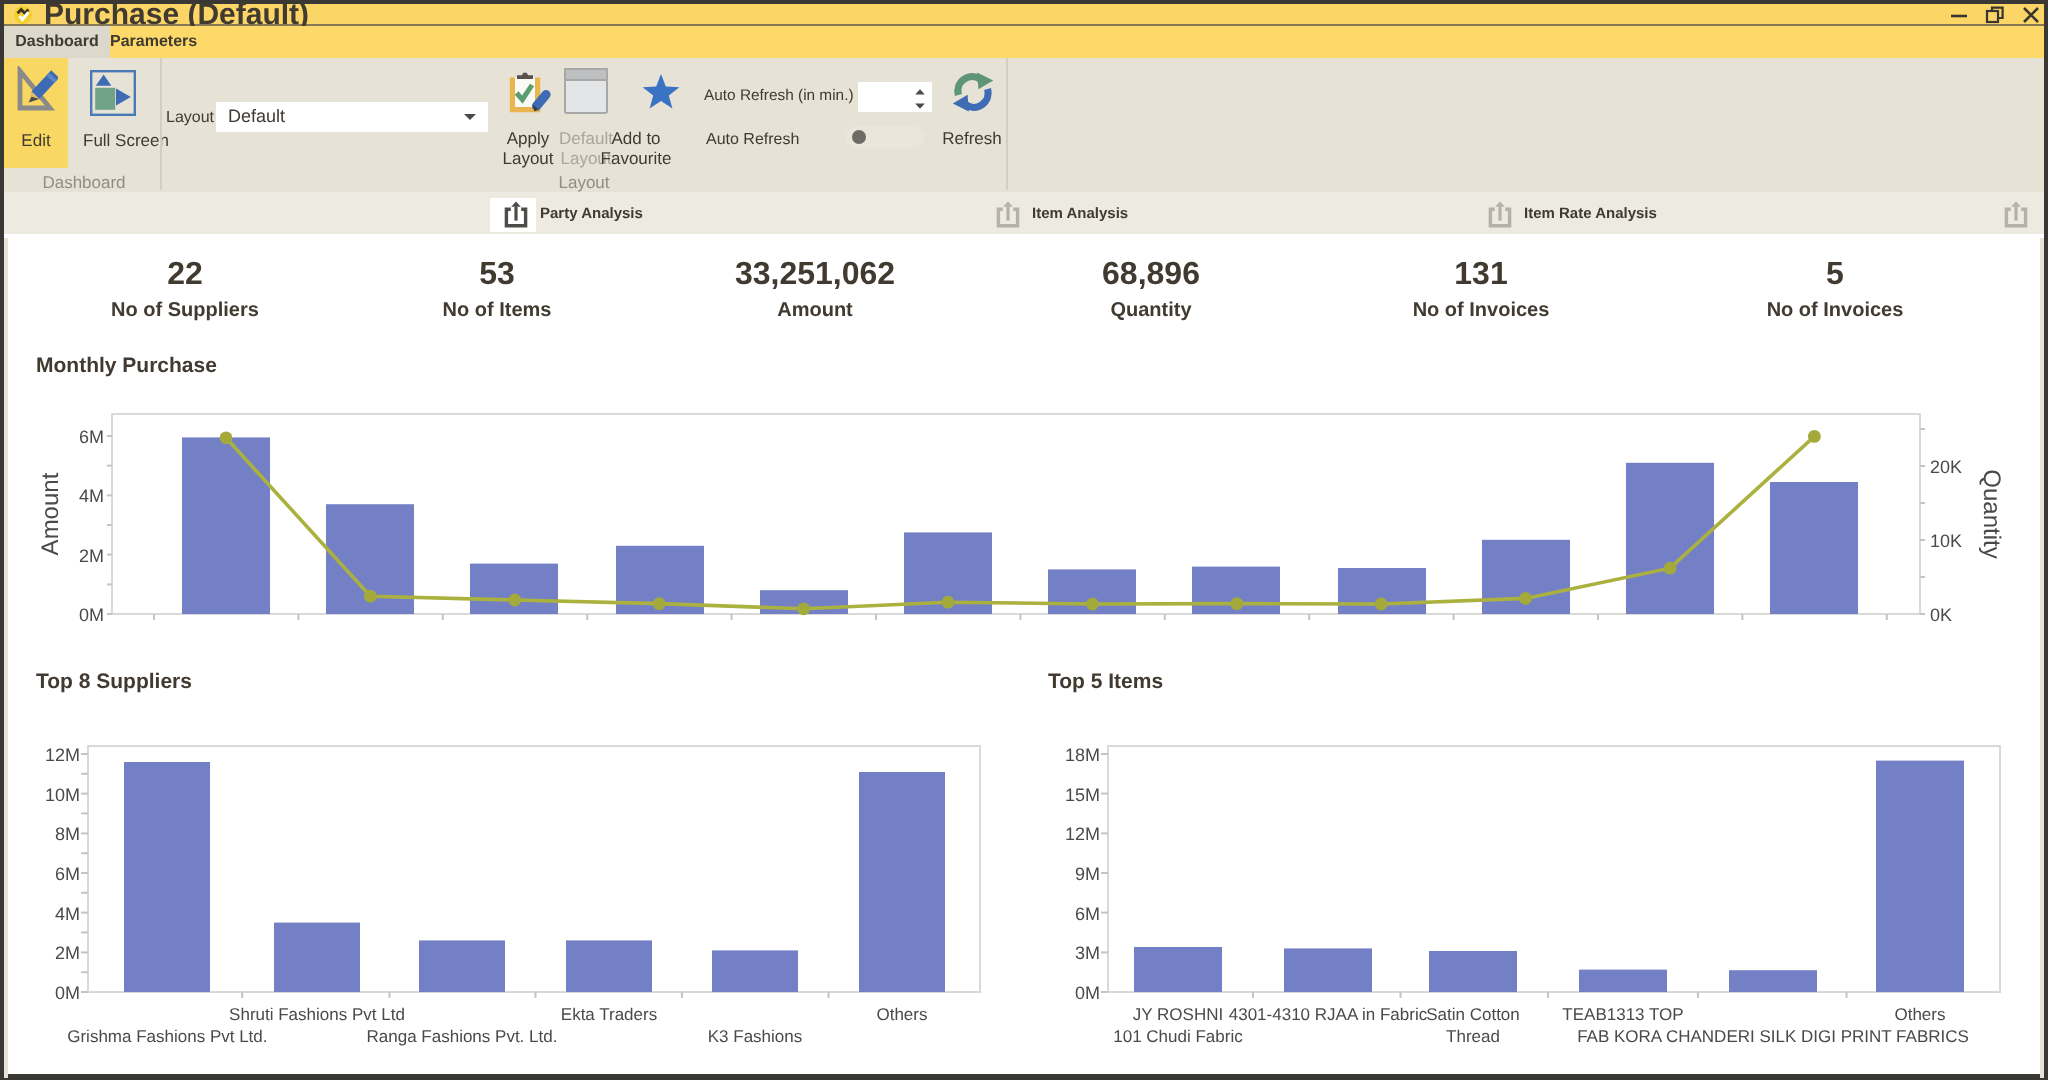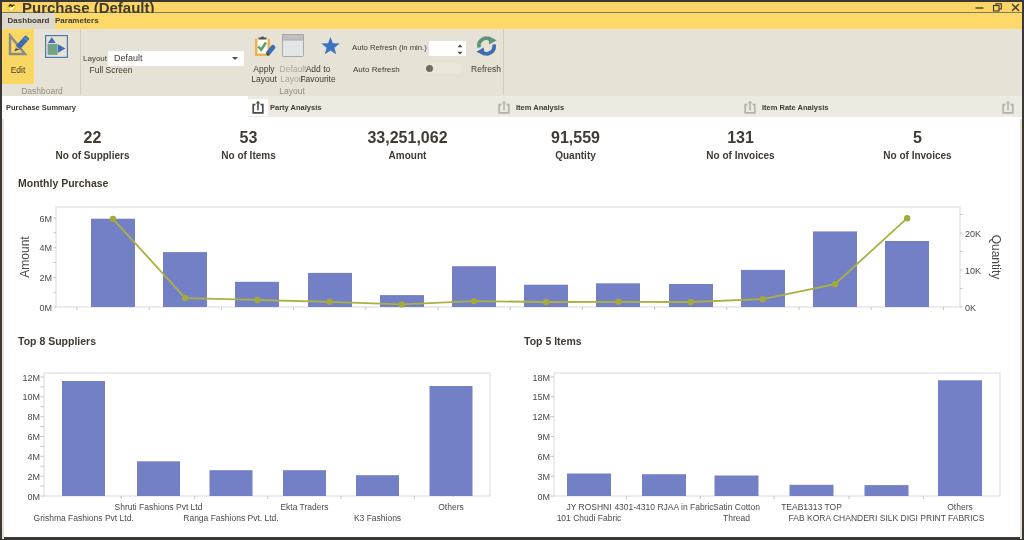--- a/index.html
+++ b/index.html
@@ -82,21 +82,21 @@
           <path d="M12.2 17.3 L15.8 15.5 L13.1 20.5 Z" fill="#4a4a4a"></path>
         </g>
     </svg>
     <div class="rlabel" style="left:0px;top:37px;width:32px;">Edit</div>
     <svg class="abs" style="left:43px;top:6px;" width="23" height="23" viewBox="0 0 23 23">
       <rect x="0.6" y="0.6" width="21.8" height="21.8" fill="none" stroke="#4a7ab5" stroke-width="1.2"></rect>
       <path d="M6.8 2.3 L2.9 7.9 L10.7 7.9 Z" fill="#3d6bb4"></path>
       <rect x="2.6" y="8.9" width="10" height="11" fill="#6fa287"></rect>
       <path d="M13 9.3 L20.4 13.5 L13 17.7 Z" fill="#3d6bb4"></path>
     </svg>
-    <div class="rlabel" style="left:32px;top:37px;width:58px;margin-left:48px;">Full Screen</div>
+    <div class="rlabel" style="left:32px;top:37px;width:58px;">Full Screen</div>
     <div class="rgrouplabel" style="left:8px;width:64px;">Dashboard</div>
     <div class="rsep" style="left:78px;"></div>
 
     <div class="rlabel" style="left:81px;top:25px;text-align:left;font-size:8px;">Layout</div>
     <div id="layoutcombo">Default<div id="combo-arrow"></div></div>
 
     <svg class="abs" style="left:251px;top:6px;" width="24" height="24" viewBox="0 0 24 24">
       <path d="M3.2 3.8 L3.2 19.8 L15.8 19.8 L15.8 3.8" fill="#fbfaf4" stroke="#eab54e" stroke-width="2.6"></path>
       <path d="M5.5 4.5 L5.5 2.6 L8 2.6 L8.6 1.4 L10.4 1.4 L11 2.6 L13.5 2.6 L13.5 4.5 Z" fill="#57524c"></path>
       <path d="M5.3 11.5 L8.2 14.8 L13 7.5" stroke="#5a9e71" stroke-width="2.5" fill="none"></path>
@@ -133,21 +133,20 @@
       <path d="M3.2 12.5 A 7.2 7.2 0 0 1 14.2 4.6" stroke="#5e9579" stroke-width="3.6" fill="none"></path>
       <path d="M12.6 1.2 L20.6 5.3 L13.2 9.6 Z" fill="#5e9579"></path>
       <path d="M17.8 9.5 A 7.2 7.2 0 0 1 6.8 17.4" stroke="#3d6bb4" stroke-width="3.6" fill="none"></path>
       <path d="M8.4 20.8 L0.4 16.7 L7.8 12.4 Z" fill="#3d6bb4"></path>
     </svg>
     <div class="rlabel" style="left:456px;top:36px;width:56px;">Refresh</div>
     <div class="rsep" style="left:501px;"></div>
   </div>
 
   <div id="tabstrip">
-    <div class="tab" style="left:0;width:246px;background:#fff;"><span class="tabtext" style="margin-left:4px;">Purchase Summary</span></div>
     <div class="abs" style="left:243px;top:3px;width:23px;height:17px;background:#fff;"></div>
     <svg class="abs" style="left:250px;top:4px;" width="12" height="14" viewBox="0 0 12 14">
         <path d="M3.4 4.6 L1.2 4.6 L1.2 12.9 L10.8 12.9 L10.8 4.6 L8.6 4.6" stroke="#4c4c48" stroke-width="1.7" fill="none"></path>
         <line x1="6" y1="3.2" x2="6" y2="10.3" stroke="#4c4c48" stroke-width="1.6"></line>
         <path d="M3.6 3.4 L6 0.7 L8.4 3.4 Z" fill="#4c4c48"></path>
       </svg>
     <div class="tab" style="left:268px;"><span class="tabtext">Party Analysis</span></div>
     <svg class="abs" style="left:496px;top:4px;" width="12" height="14" viewBox="0 0 12 14">
         <path d="M3.4 4.6 L1.2 4.6 L1.2 12.9 L10.8 12.9 L10.8 4.6 L8.6 4.6" stroke="#b5b1a7" stroke-width="1.7" fill="none"></path>
         <line x1="6" y1="3.2" x2="6" y2="10.3" stroke="#b5b1a7" stroke-width="1.6"></line>
@@ -166,21 +165,21 @@
         <path d="M3.6 3.4 L6 0.7 L8.4 3.4 Z" fill="#b5b1a7"></path>
       </svg>
   </div>
 
   <div class="kpinum" style="left:90.5px;">22</div>
   <div class="kpilabel" style="left:90.5px;">No of Suppliers</div>
   <div class="kpinum" style="left:246.5px;">53</div>
   <div class="kpilabel" style="left:246.5px;">No of Items</div>
   <div class="kpinum" style="left:405.5px;">33,251,062</div>
   <div class="kpilabel" style="left:405.5px;">Amount</div>
-  <div class="kpinum" style="left:573.5px;">91,559</div>
+  <div class="kpinum" style="left:573.5px;">68,896</div>
   <div class="kpilabel" style="left:573.5px;">Quantity</div>
   <div class="kpinum" style="left:738.5px;">131</div>
   <div class="kpilabel" style="left:738.5px;">No of Invoices</div>
   <div class="kpinum" style="left:915.5px;">5</div>
   <div class="kpilabel" style="left:915.5px;">No of Invoices</div>
 
   <div class="paneltitle" style="left:16px;top:174.5px;">Monthly Purchase</div>
 
   <svg class="abs" style="left:-2px;top:168px;" width="1024" height="155" viewBox="0 170 1024 155">
     <rect x="56" y="207" width="904" height="100" fill="#fff" stroke="#d9d9d9"></rect>

